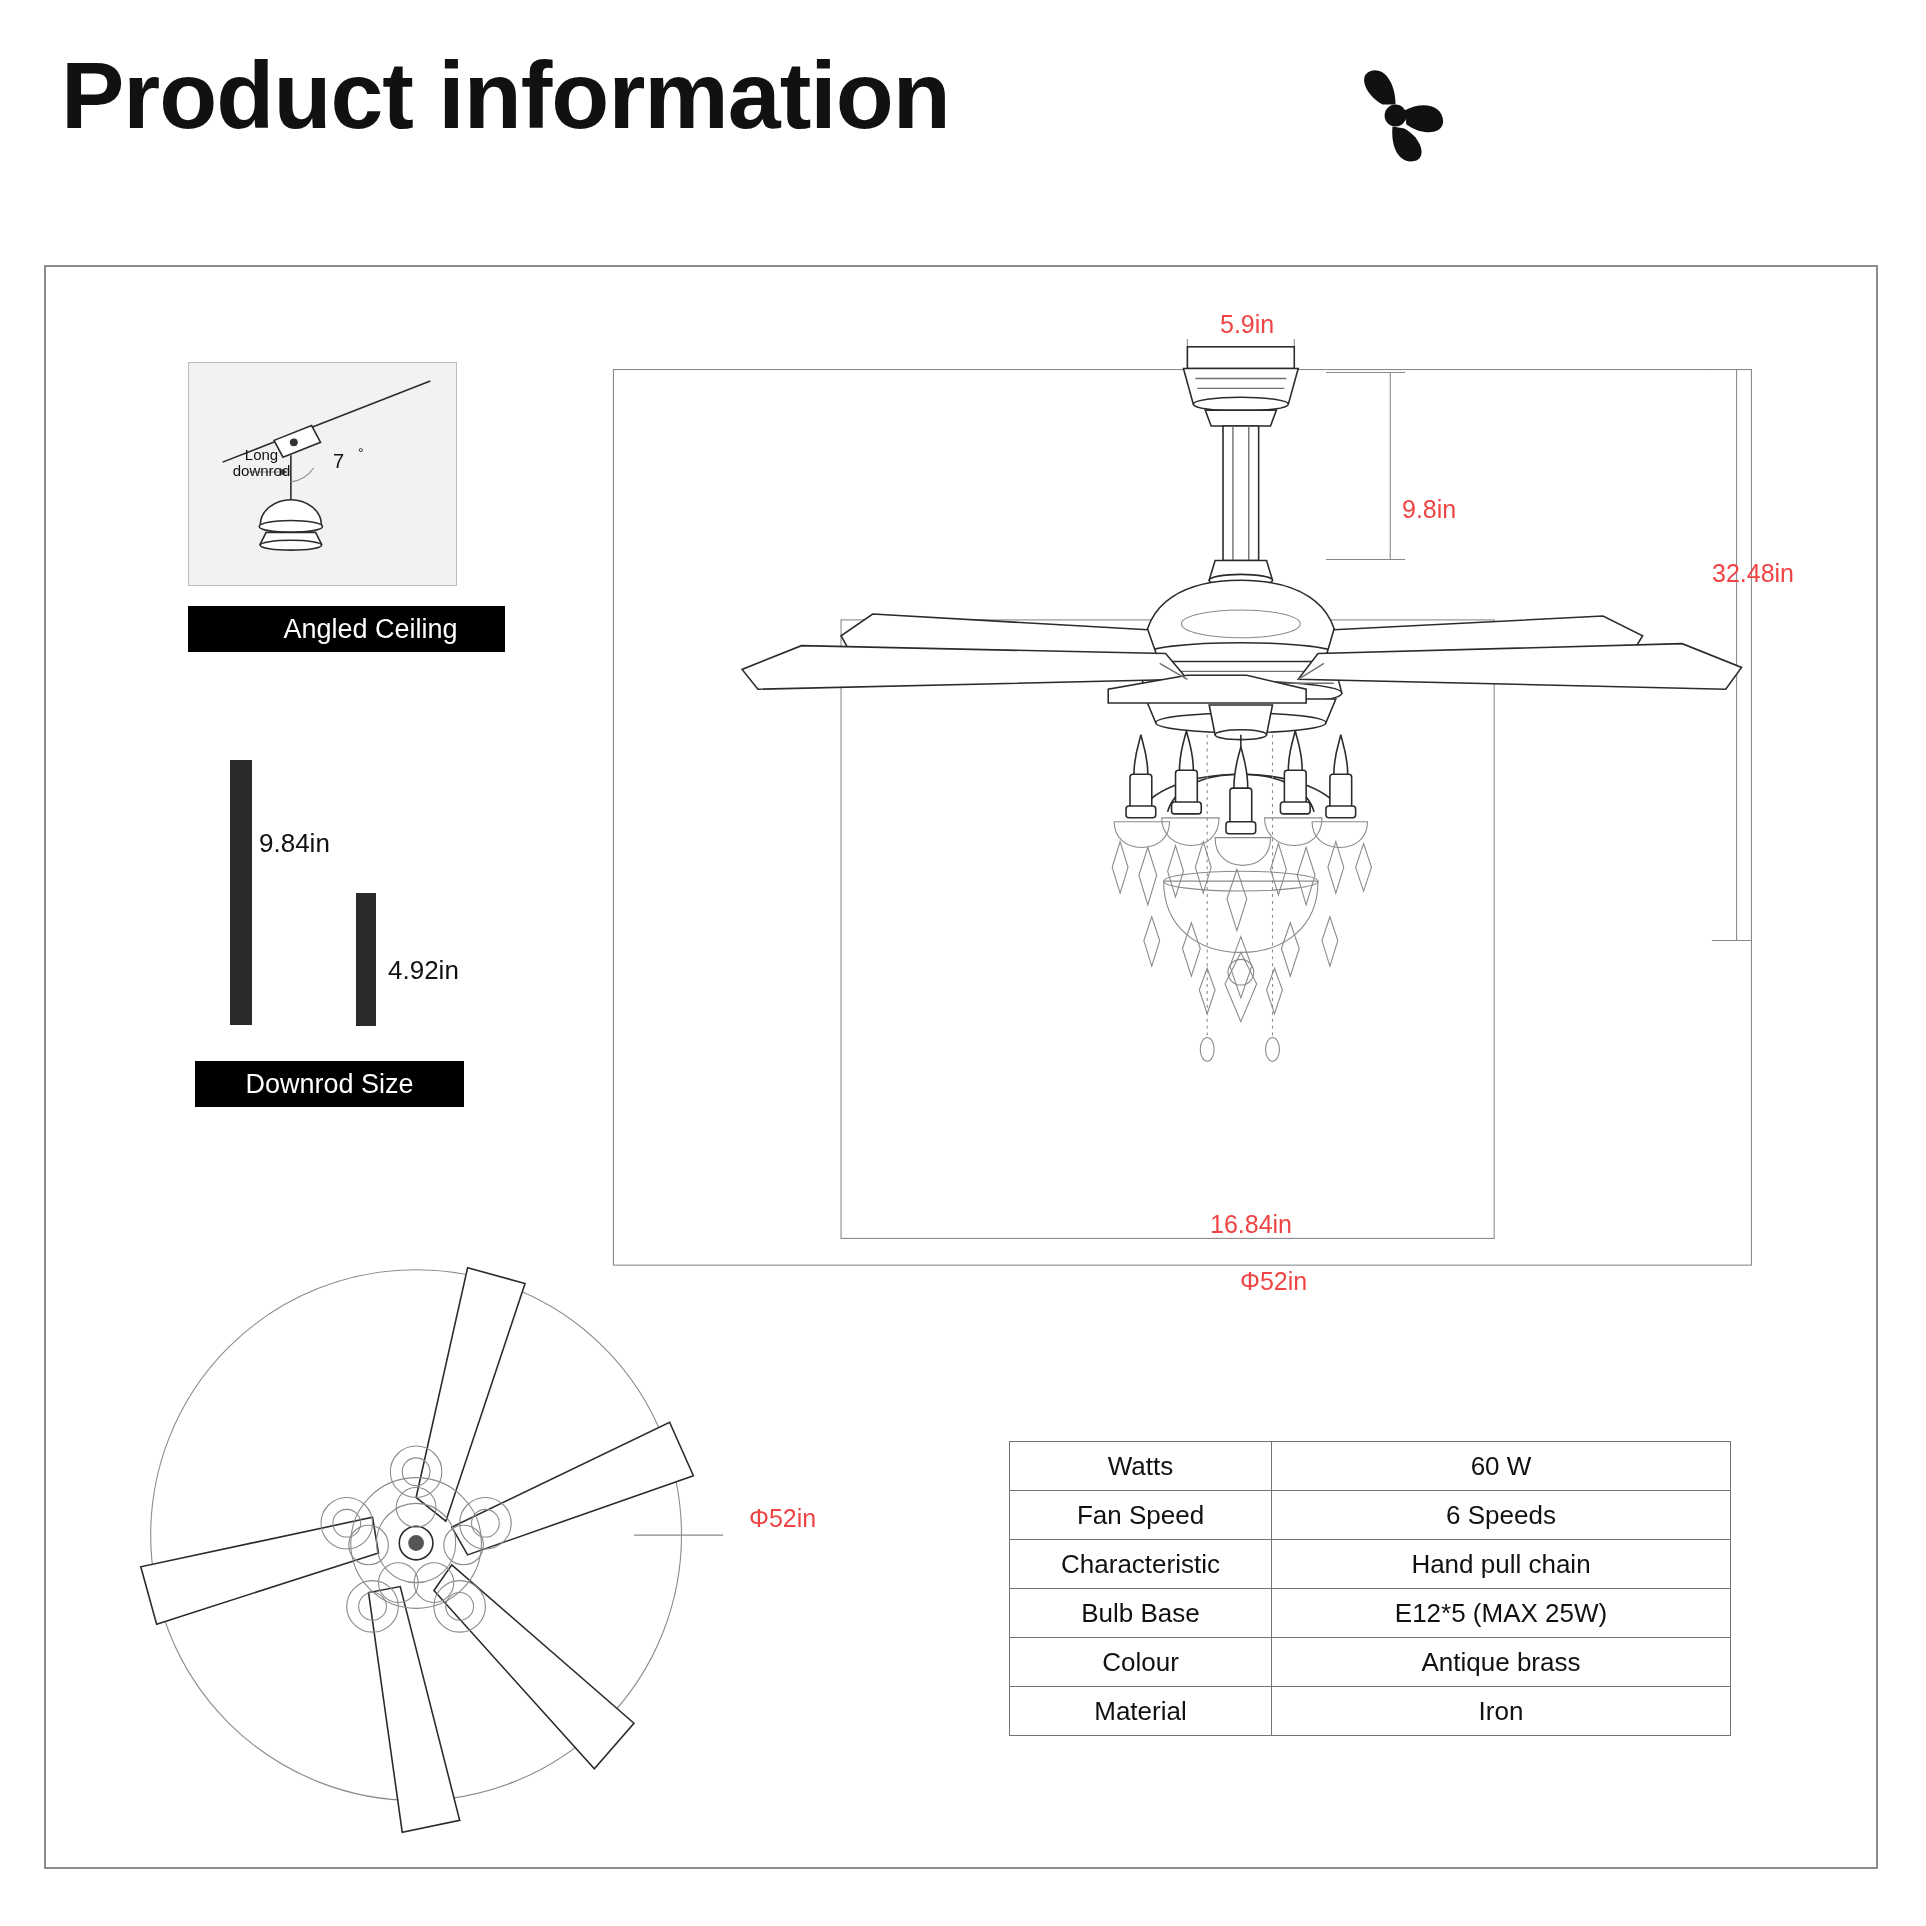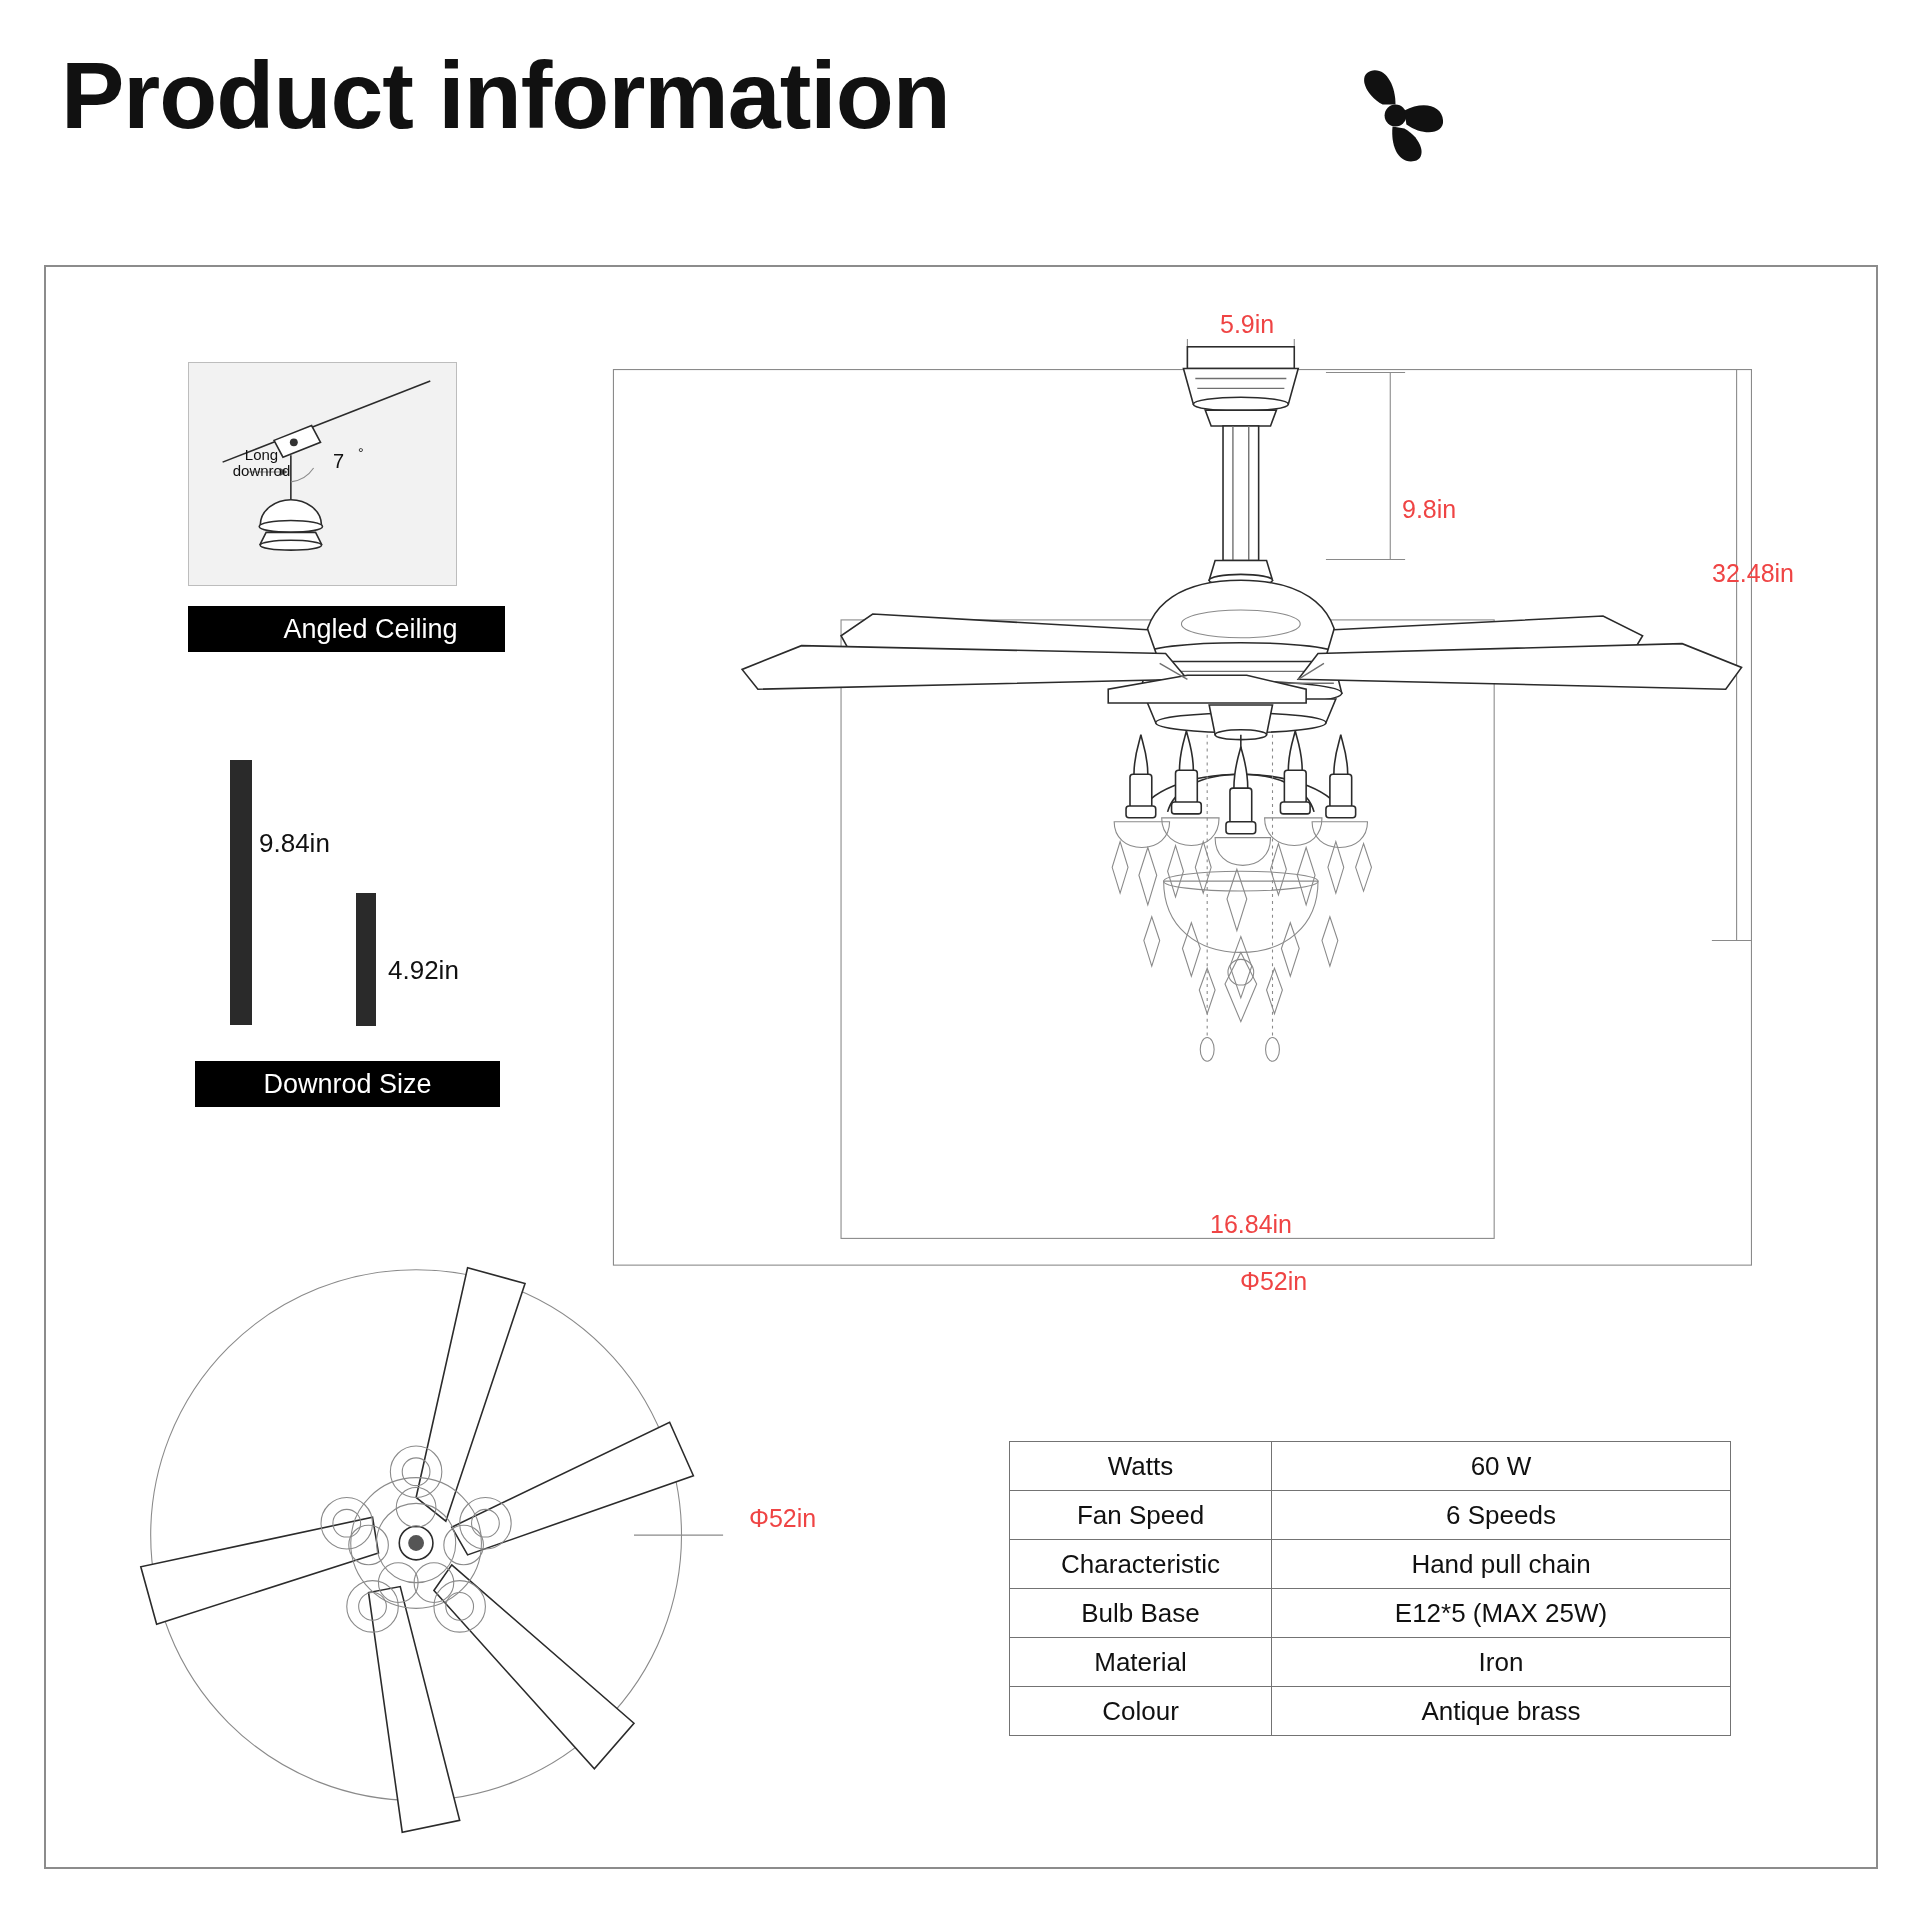--- a/index.html
+++ b/index.html
@@ -61,21 +61,21 @@
   .downrod-label {
     position: absolute;
     background: #000000;
     color: #ffffff;
     font-size: 27px;
     text-align: center;
     line-height: 46px;
     height: 46px;
   }
   .angled-label { left: 188px; top: 606px; width: 269px; padding-left: 48px; }
-  .downrod-label { left: 195px; top: 1061px; width: 305px; }
+  .downrod-label { left: 195px; top: 1061px; width: 269px; }
 
   .angled-text-long {
     position: absolute;
     left: 223px;
     top: 447px;
     width: 77px;
     font-size: 15px;
     line-height: 16px;
     text-align: center;
     color: #111;
@@ -389,22 +389,22 @@
     </tr>
     <tr>
       <td class="key">Characteristic</td>
       <td>Hand pull chain</td>
     </tr>
     <tr>
       <td class="key">Bulb Base</td>
       <td>E12*5  (MAX 25W)</td>
     </tr>
     <tr>
+      <td class="key">Colour</td>
+      <td>Antique brass</td>
+    </tr>
+    <tr>
       <td class="key">Material</td>
       <td>Iron</td>
     </tr>
-    <tr>
-      <td class="key">Colour</td>
-      <td>Antique brass</td>
-    </tr>
   </tbody>
 </table>
 
 
 </body></html>

